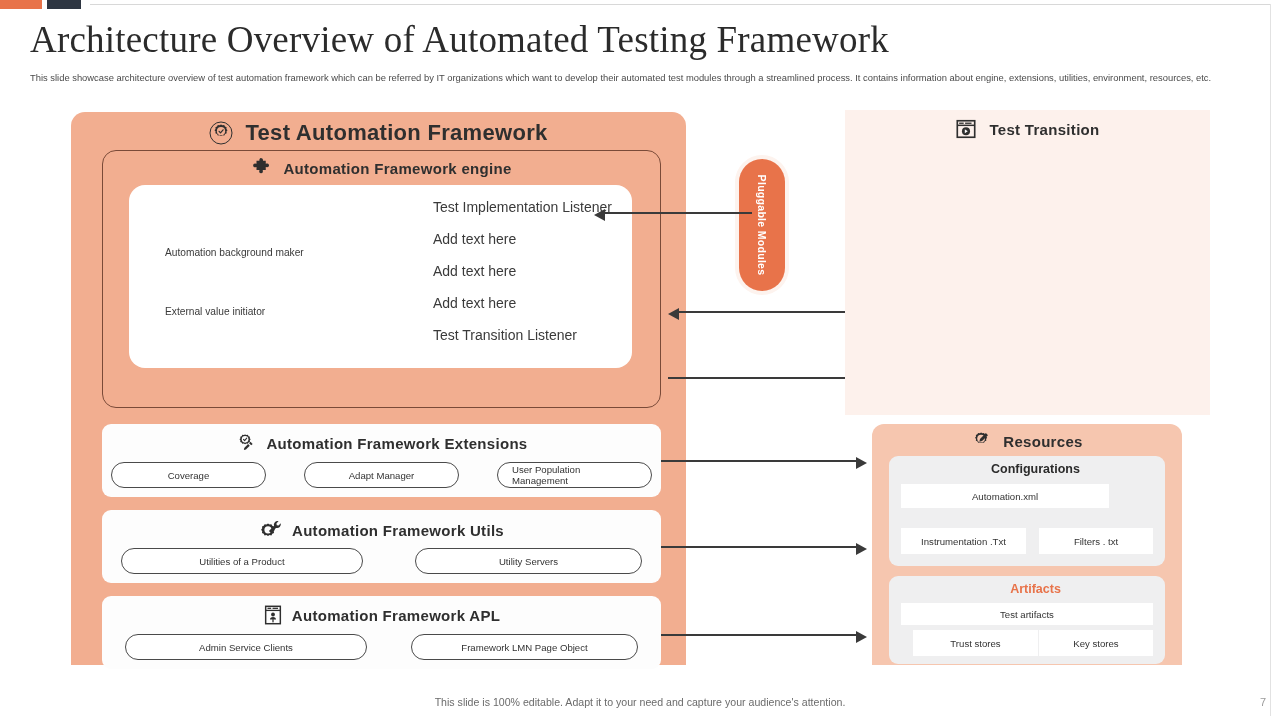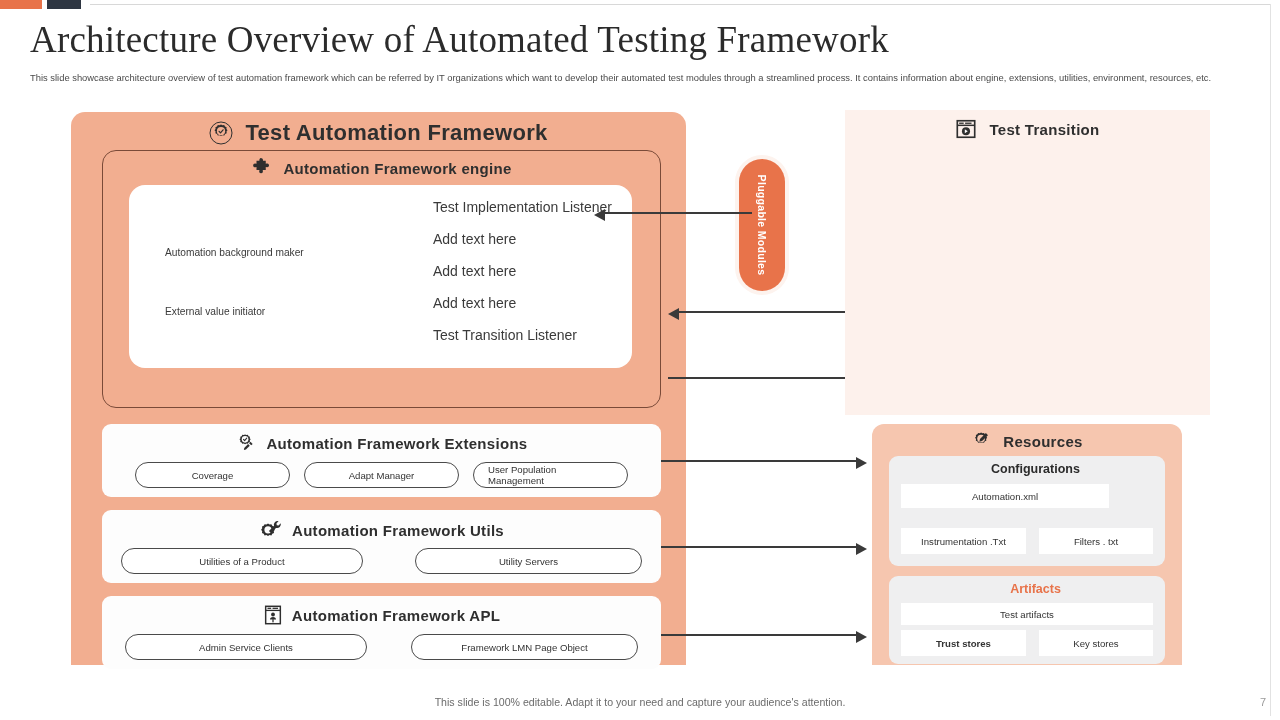--- a/index.html
+++ b/index.html
@@ -89,21 +89,21 @@
   .card {
     position: absolute; left: 102px; width: 559px;
     background: #fdfdfd; border-radius: 9px;
   }
   .card-head {
     position: absolute; left: 0; top: 8px; width: 100%;
     display: flex; align-items: center; justify-content: center; gap: 9px;
   }
   .pill-row {
     position: absolute; left: 0; top: 38px; width: 100%;
-    display: flex; justify-content: center; gap: 14px;
+    display: flex; justify-content: center; gap: 38px;
   }
   .pill {
     border: 1px solid #4a4a4a; border-radius: 40px;
     height: 26px; display: flex; align-items: center; justify-content: center;
     font-size: 9.6px; color: #333; background: #fff; padding: 0 14px;
   }
 
   
   .plug {
     position: absolute; left: 739px; top: 159px; width: 46px; height: 132px;
@@ -355,21 +355,21 @@
       <div class="wbox" style="left:150px; top:72px; width:114px; height:26px;">
         <span>Filters . txt</span>
       </div>
     </div>
 
     <div class="grp" style="top:152px; height:88px;">
       <div class="grp-title accent">Artifacts</div>
       <div class="wbox" style="left:12px; top:27px; width:252px; height:22px;">
         <span>Test artifacts</span>
       </div>
-      <div class="wbox" style="left:12px; top:54px; width:125px; height:26px;font-weight:bold;">
+      <div class="wbox" style="left:24px; top:54px; width:125px; height:26px;">
         <span>Trust stores</span>
       </div>
       <div class="wbox" style="left:150px; top:54px; width:114px; height:26px;">
         <span>Key stores</span>
       </div>
     </div>
   </div>
 
   <div class="footer">This slide is 100% editable. Adapt it to your need and capture your audience's attention.</div>
   <div class="pageno">7</div>

